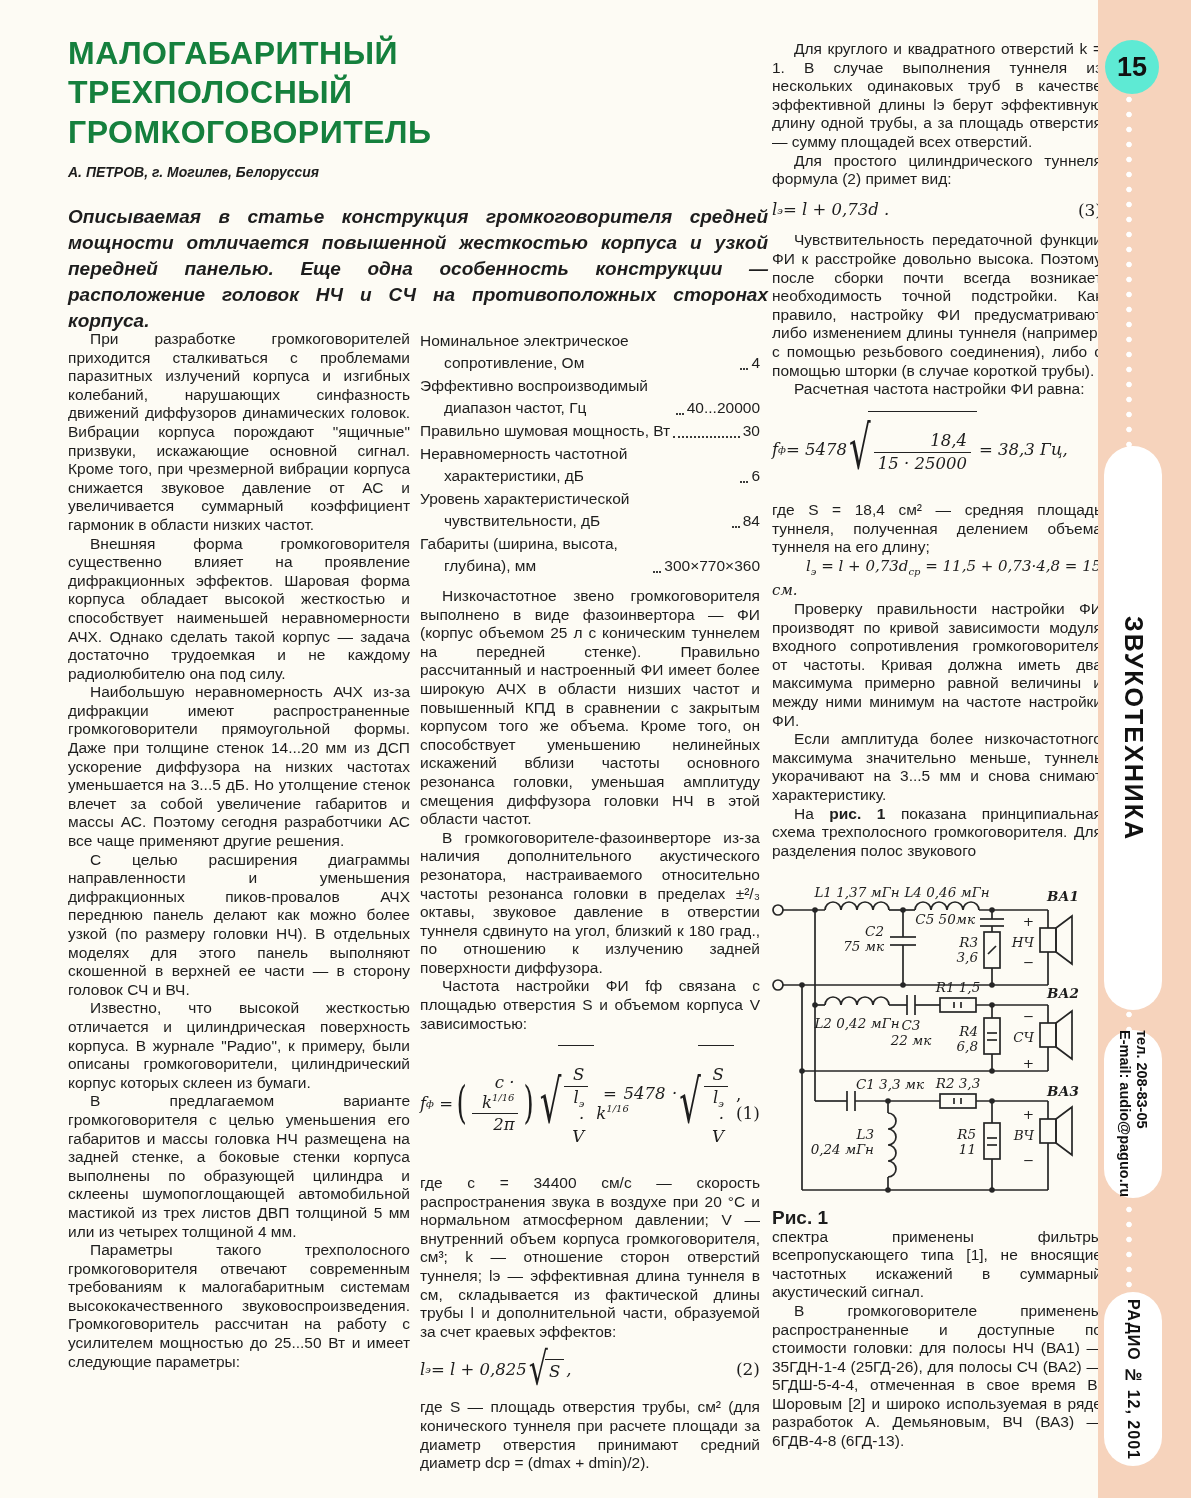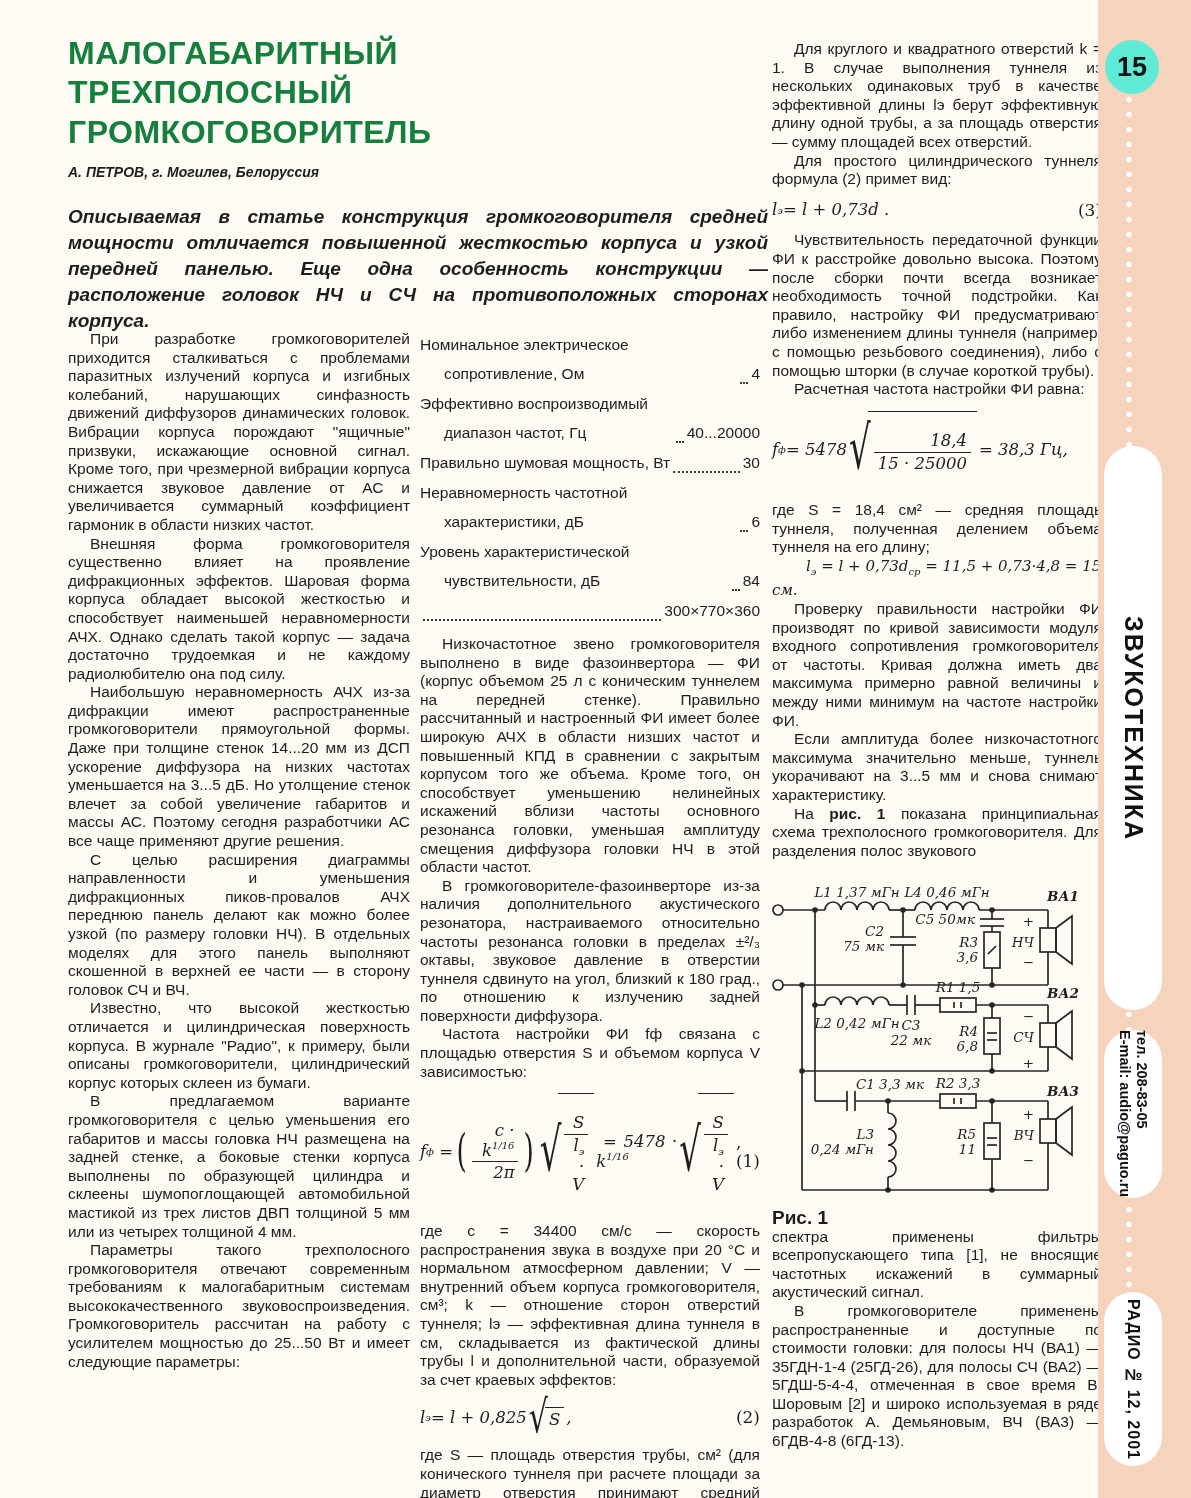--- a/index.html
+++ b/index.html
@@ -19,21 +19,21 @@
   .col1{left:68px;top:330px;width:342px}
   .col2{left:420px;top:330px;width:340px}
   .col3{left:772px;top:40px;width:330px}
   .col p{margin:0;text-indent:22px}
   .col p.noind{text-indent:0}
   .col p.eqline{text-indent:34px;text-align:left;font-family:"DejaVu Serif",serif;font-style:italic;font-size:15px}
   .col p.eqline i{font-style:italic}
   sub,sup{font-size:10px}
   
   .specs{margin-bottom:10px}
-  .spec{display:flex;align-items:flex-end;margin:0 0 1px 0;line-height:29px;font-size:15.5px;text-align:left}
+  .spec{display:flex;align-items:flex-end;margin:0 0 1px 0;line-height:22px;font-size:15.5px;text-align:left}
   .spec-label{flex:0 1 auto;padding-left:24px;text-indent:-24px}
   .spec-dots{flex:1 1 8px;border-bottom:2px dotted #3a3a3a;margin:0 3px 4px 3px;min-width:8px}
   .spec-value{flex:0 0 auto;white-space:nowrap}
   
   .formula{display:flex;align-items:center;margin:12px 0;font-family:"DejaVu Serif",serif;
            font-style:italic;font-size:16.5px;line-height:1.1}
   .formula .ftag{margin-left:auto;font-style:normal;font-size:17px}
   .frac{display:inline-block;text-align:right;vertical-align:middle;margin:16px 2px}
   .fnum{display:block;border-bottom:1.5px solid #222;padding:1px 4px 2px}
   .fden{display:block;padding:2px 4px 0}
@@ -110,20 +110,21 @@
       <span class="spec-label">Неравномерность частотной характеристики, дБ</span>
       <span class="spec-dots"></span>
       <span class="spec-value">6</span>
     </div>
     <div class="spec">
       <span class="spec-label">Уровень характеристической чувствительности, дБ</span>
       <span class="spec-dots"></span>
       <span class="spec-value">84</span>
     </div>
     <div class="spec">
+      <span class="spec-label">Габариты (ширина, высота, глубина), мм</span>
       <span class="spec-dots"></span>
       <span class="spec-value">300×770×360</span>
     </div>
   </div>
   <p>Низкочастотное звено громкоговорителя выполнено в виде фазоинвертора — ФИ (корпус объемом 25 л с коническим туннелем на передней стенке). Правильно рассчитанный и настроенный ФИ имеет более широкую АЧХ в области низших частот и повышенный КПД в сравнении с закрытым корпусом того же объема. Кроме того, он способствует уменьшению нелинейных искажений вблизи частоты основного резонанса головки, уменьшая амплитуду смещения диффузора головки НЧ в этой области частот.</p>
   <p>В громкоговорителе-фазоинверторе из-за наличия дополнительного акустического резонатора, настраиваемого относительно частоты резонанса головки в пределах ±²/₃ октавы, звуковое давление в отверстии туннеля сдвинуто на угол, близкий к 180 град., по отношению к излучению задней поверхности диффузора.</p>
   <p>Частота настройки ФИ fф связана с площадью отверстия S и объемом корпуса V зависимостью:</p>
 
   <div class="formula">
     <i>f</i><sub>ф</sub>&nbsp;<span>=</span>

